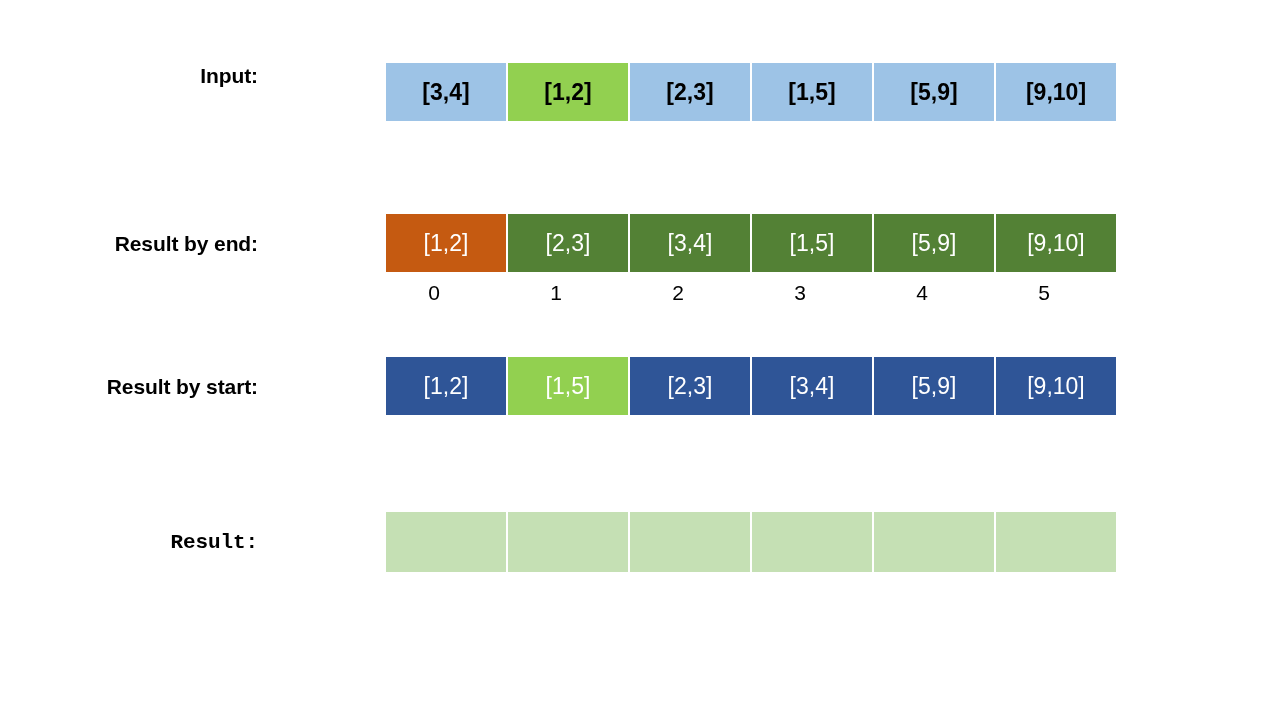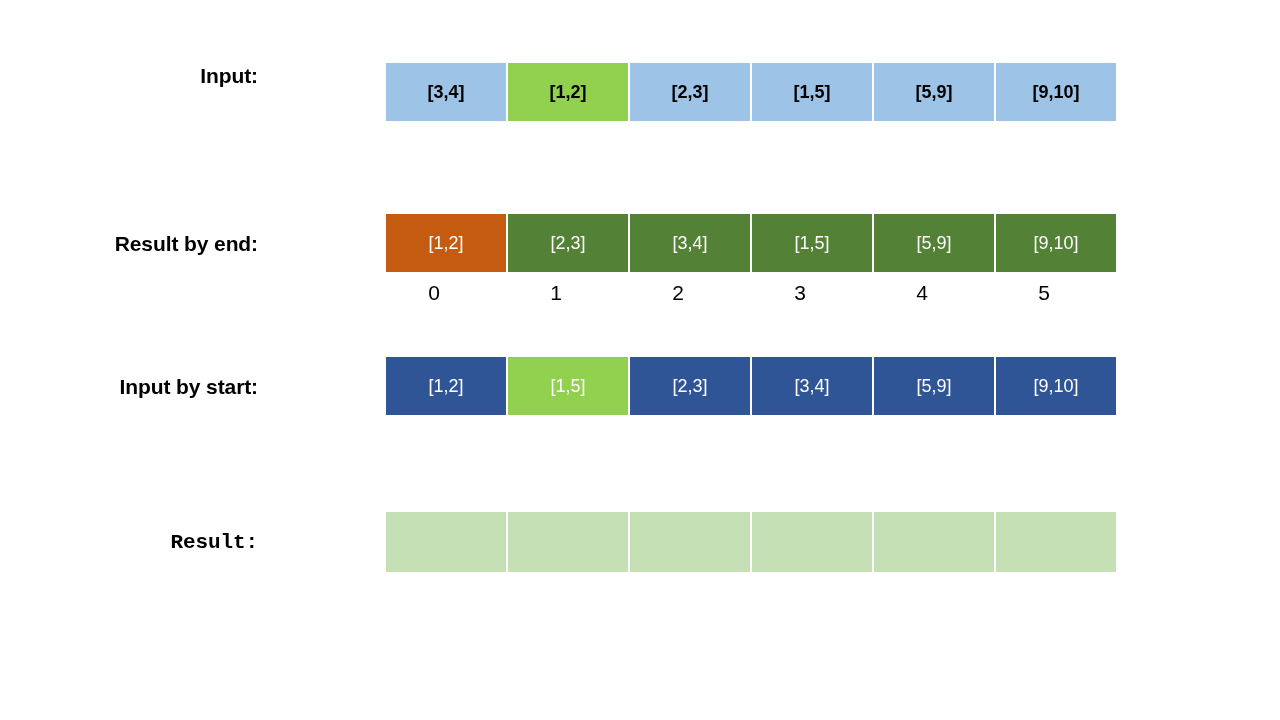--- a/index.html
+++ b/index.html
@@ -43,21 +43,21 @@
     flex-direction: row;
     width: 732px;
   }
   .cell {
     flex: 1 1 0;
     box-sizing: border-box;
     border: 1px solid #ffffff;
     display: flex;
     align-items: center;
     justify-content: center;
-    font-size: 18px;
+    font-size: 23px;
     font-weight: normal;
     line-height: 1;
     white-space: nowrap;
   }
   
   .r-input .cells { top: 0; }
   .r-input .cell {
     height: 60px;
     font-weight: bold;
     color: #000000;
@@ -118,21 +118,21 @@
       <div class="idx">0</div>
       <div class="idx">1</div>
       <div class="idx">2</div>
       <div class="idx">3</div>
       <div class="idx">4</div>
       <div class="idx">5</div>
     </div>
   </div>
 
   <div class="row r-start" style="top:356px;">
-    <div class="row-label" style="top:19px;">Input by start:</div>
+    <div class="row-label" style="top:19px;">Result by start:</div>
     <div class="cells">
       <div class="cell" style="background-color: rgb(47, 85, 151);">[1,2]</div>
       <div class="cell" style="background-color: rgb(146, 208, 80);">[1,5]</div>
       <div class="cell" style="background-color: rgb(47, 85, 151);">[2,3]</div>
       <div class="cell" style="background-color: rgb(47, 85, 151);">[3,4]</div>
       <div class="cell" style="background-color: rgb(47, 85, 151);">[5,9]</div>
       <div class="cell" style="background-color: rgb(47, 85, 151);">[9,10]</div>
     </div>
   </div>
 

